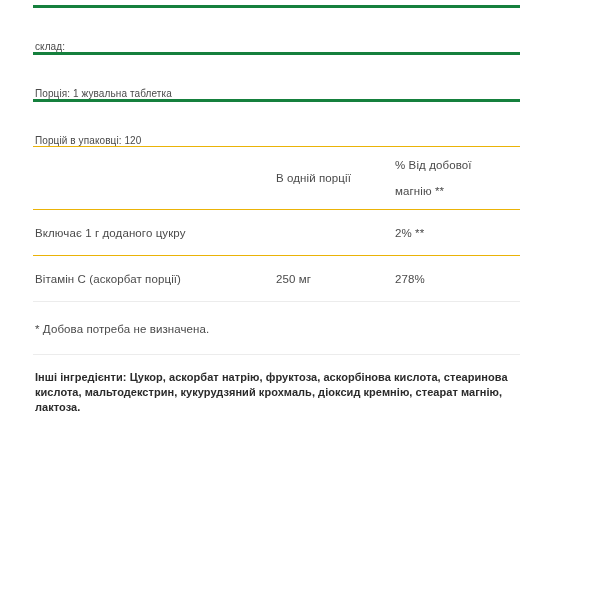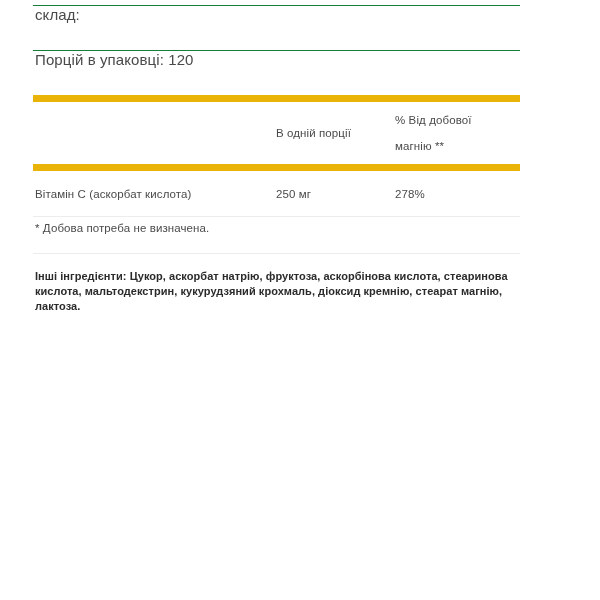--- a/index.html
+++ b/index.html
@@ -18,41 +18,41 @@
 
   .panel {
     position: absolute;
     left: 33px;
     top: 5px;
     width: 487px;
   }
 
   
   .info-row {
-    border-top: 1px solid #15803d;
+    border-top: 3px solid #15803d;
     height: 44px;
     display: flex;
-    align-items: flex-start;
-    font-size: 15px;
+    align-items: flex-end;
+    font-size: 10px;
     color: #4a4a4a;
     letter-spacing: 0.1px;
   }
   .info-row .info-text {
     padding-left: 2px;
   }
 
   
   .nf-table {
     width: 100%;
     border-collapse: collapse;
     table-layout: fixed;
   }
   .nf-table th,
   .nf-table td {
-    border-top: 7px solid #eab308;
+    border-top: 1px solid #eab308;
     padding: 0;
     text-align: left;
     font-weight: normal;
     font-size: 11.5px;
     color: #4a4a4a;
     vertical-align: middle;
     letter-spacing: 0.1px;
   }
   .col-name   { width: 243px; }
   .col-amount { width: 119px; }
@@ -72,20 +72,21 @@
     height: 45px;
   }
   .nf-table tbody td.col-name {
     padding-left: 2px;
   }
   .cell-amount, .cell-dv { white-space: nowrap; }
 
   
   .footnotes {
     border-top: 1px solid #ececec;
+    padding-top: 16px;
     padding-bottom: 14px;
     padding-left: 2px;
   }
   .footnote {
     font-size: 11.5px;
     color: #4a4a4a;
     line-height: 22px;
     letter-spacing: 0.1px;
   }
 
@@ -106,20 +107,23 @@
 </head>
 <body>
 
 <div class="panel">
 
   <div>
     <div class="info-row">
       <span class="info-text">склад:</span>
     </div>
     <div class="info-row">
+      <span class="info-text">Порція: 1 жувальна таблетка</span>
+    </div>
+    <div class="info-row">
       <span class="info-text">Порцій в упаковці: 120</span>
     </div>
   </div>
 
   <table class="nf-table">
     <colgroup>
       <col class="col-name">
       <col class="col-amount">
       <col class="col-dv">
     </colgroup>
@@ -130,21 +134,26 @@
           <span class="hdr-line">В одній порції</span>
         </th>
         <th class="col-dv">
           <span class="hdr-line">% Від добової</span>
           <span class="hdr-line">магнію **</span>
         </th>
       </tr>
     </thead>
     <tbody>
       <tr>
-        <td class="col-name">Вітамін C (аскорбат кислота)</td>
+        <td class="col-name">Включає 1 г доданого цукру</td>
+        <td class="col-amount cell-amount"></td>
+        <td class="col-dv cell-dv">2% **</td>
+      </tr>
+      <tr>
+        <td class="col-name">Вітамін C (аскорбат порції)</td>
         <td class="col-amount cell-amount">250 мг</td>
         <td class="col-dv cell-dv">278%</td>
       </tr>
     </tbody>
   </table>
 
   <div class="footnotes">
     <div class="footnote">* Добова потреба не визначена.</div>
   </div>
 

